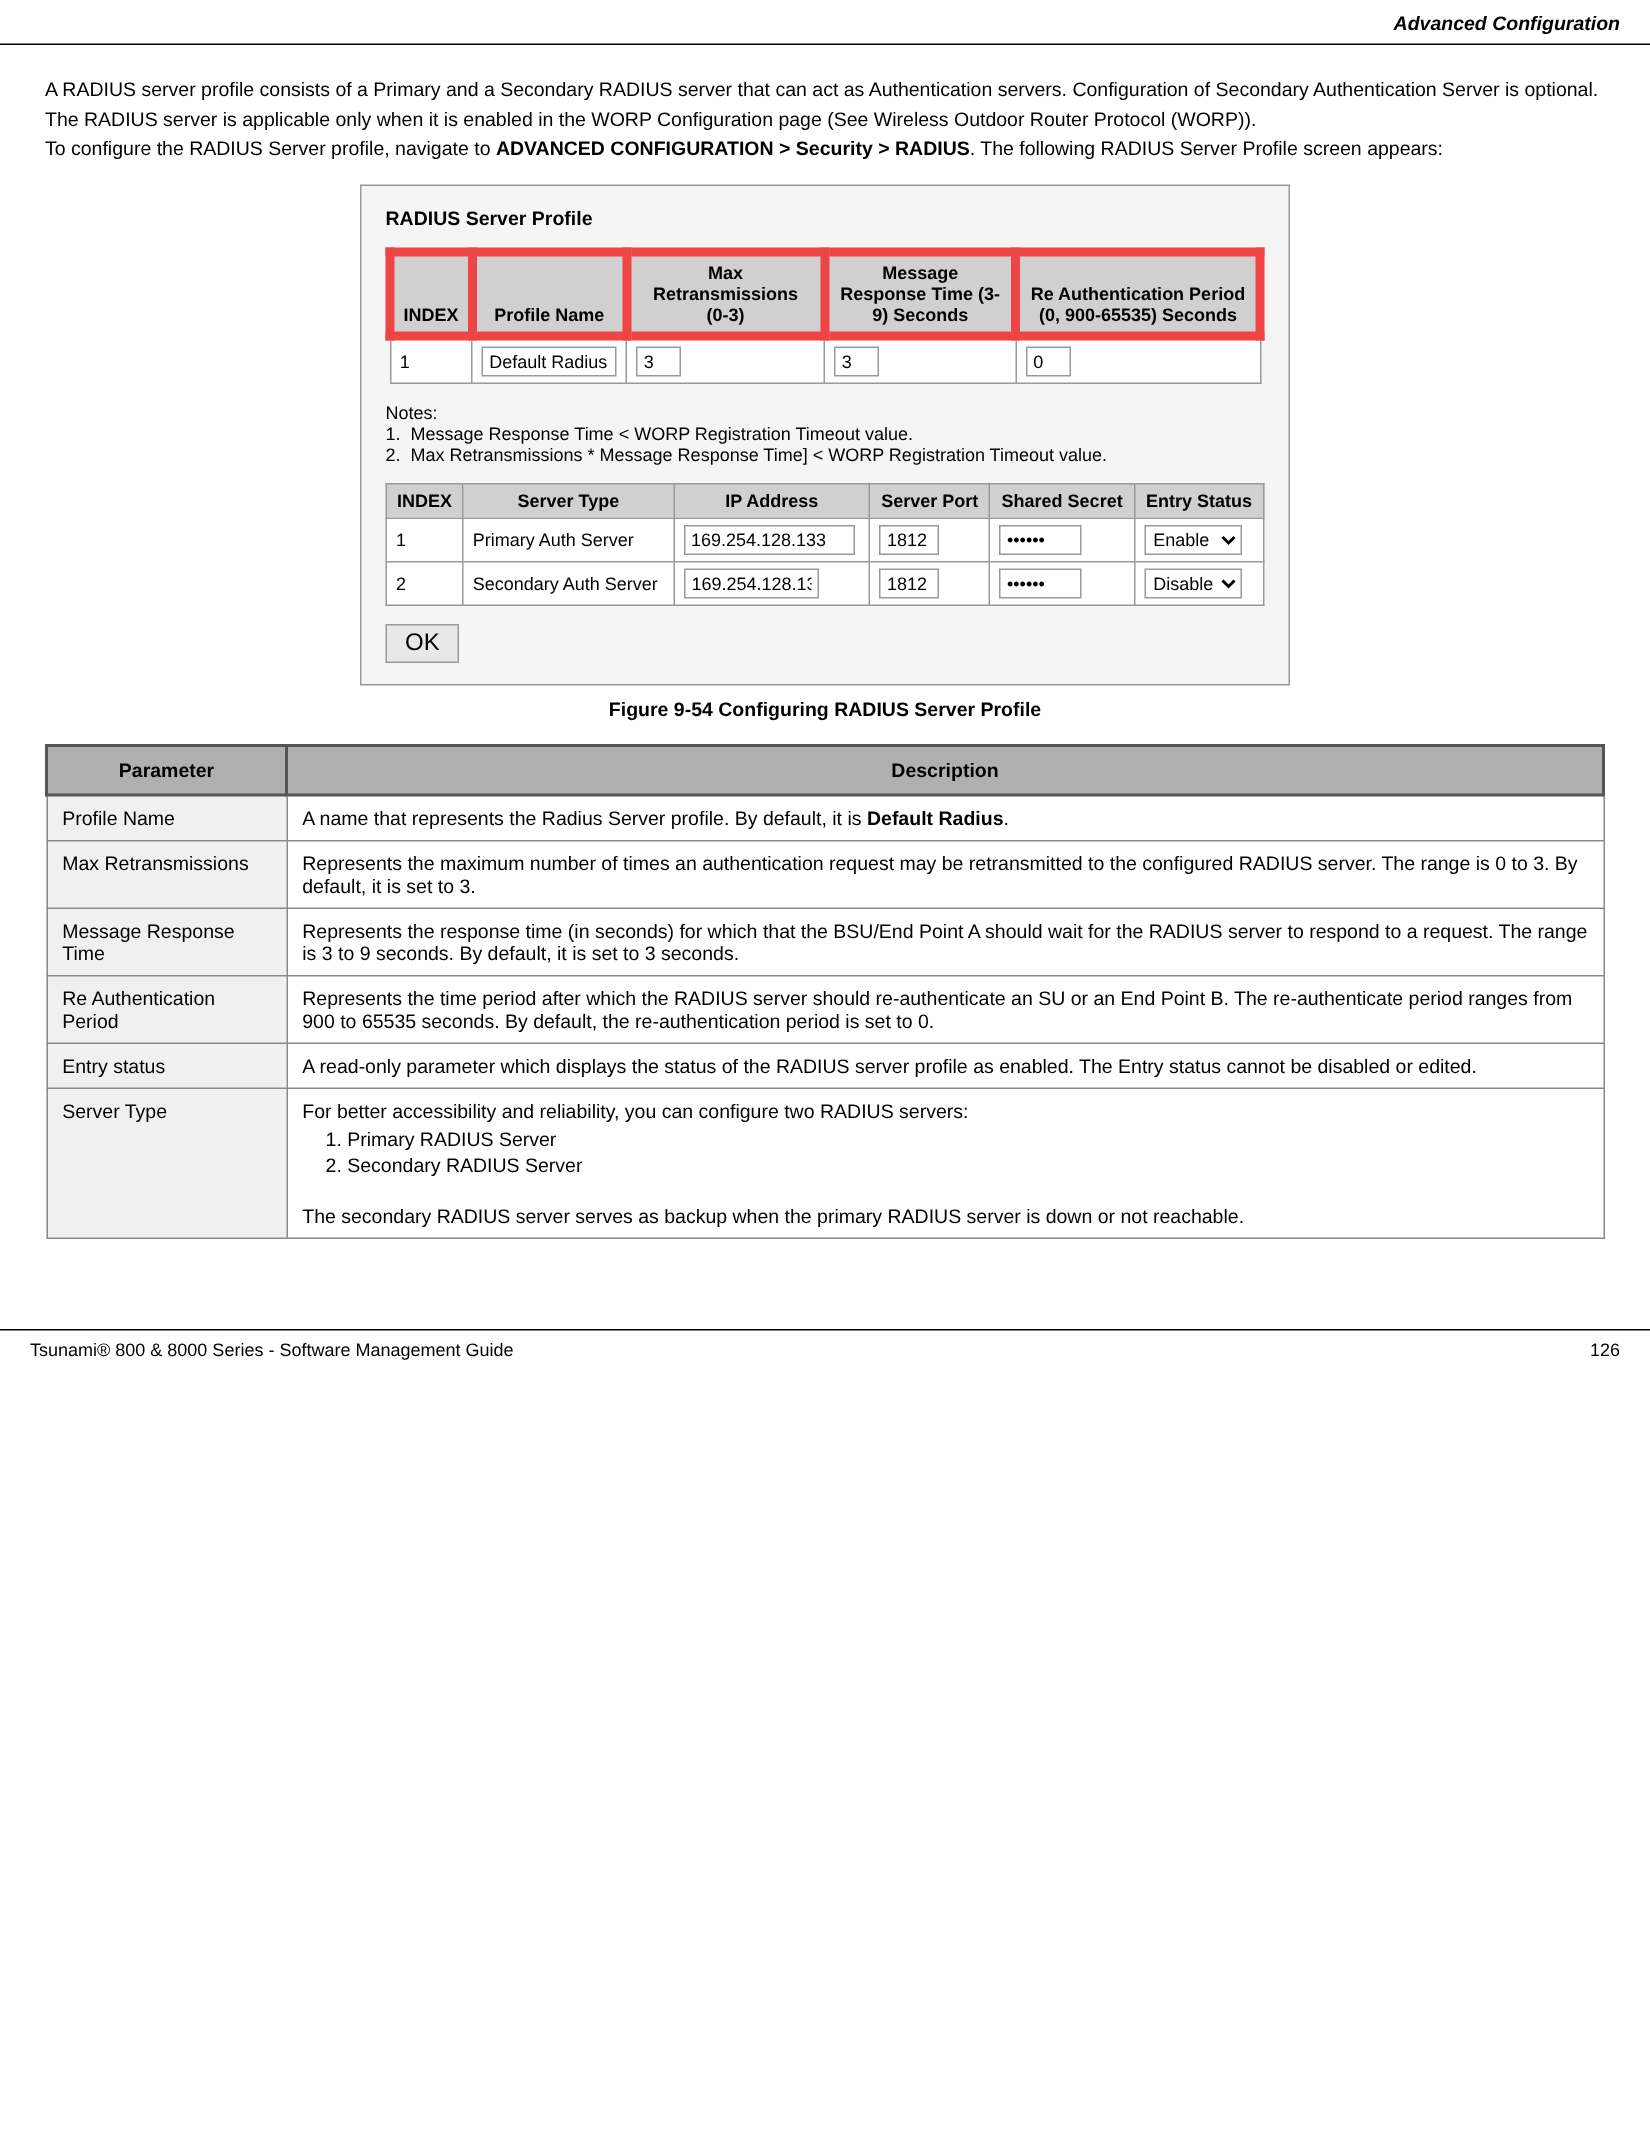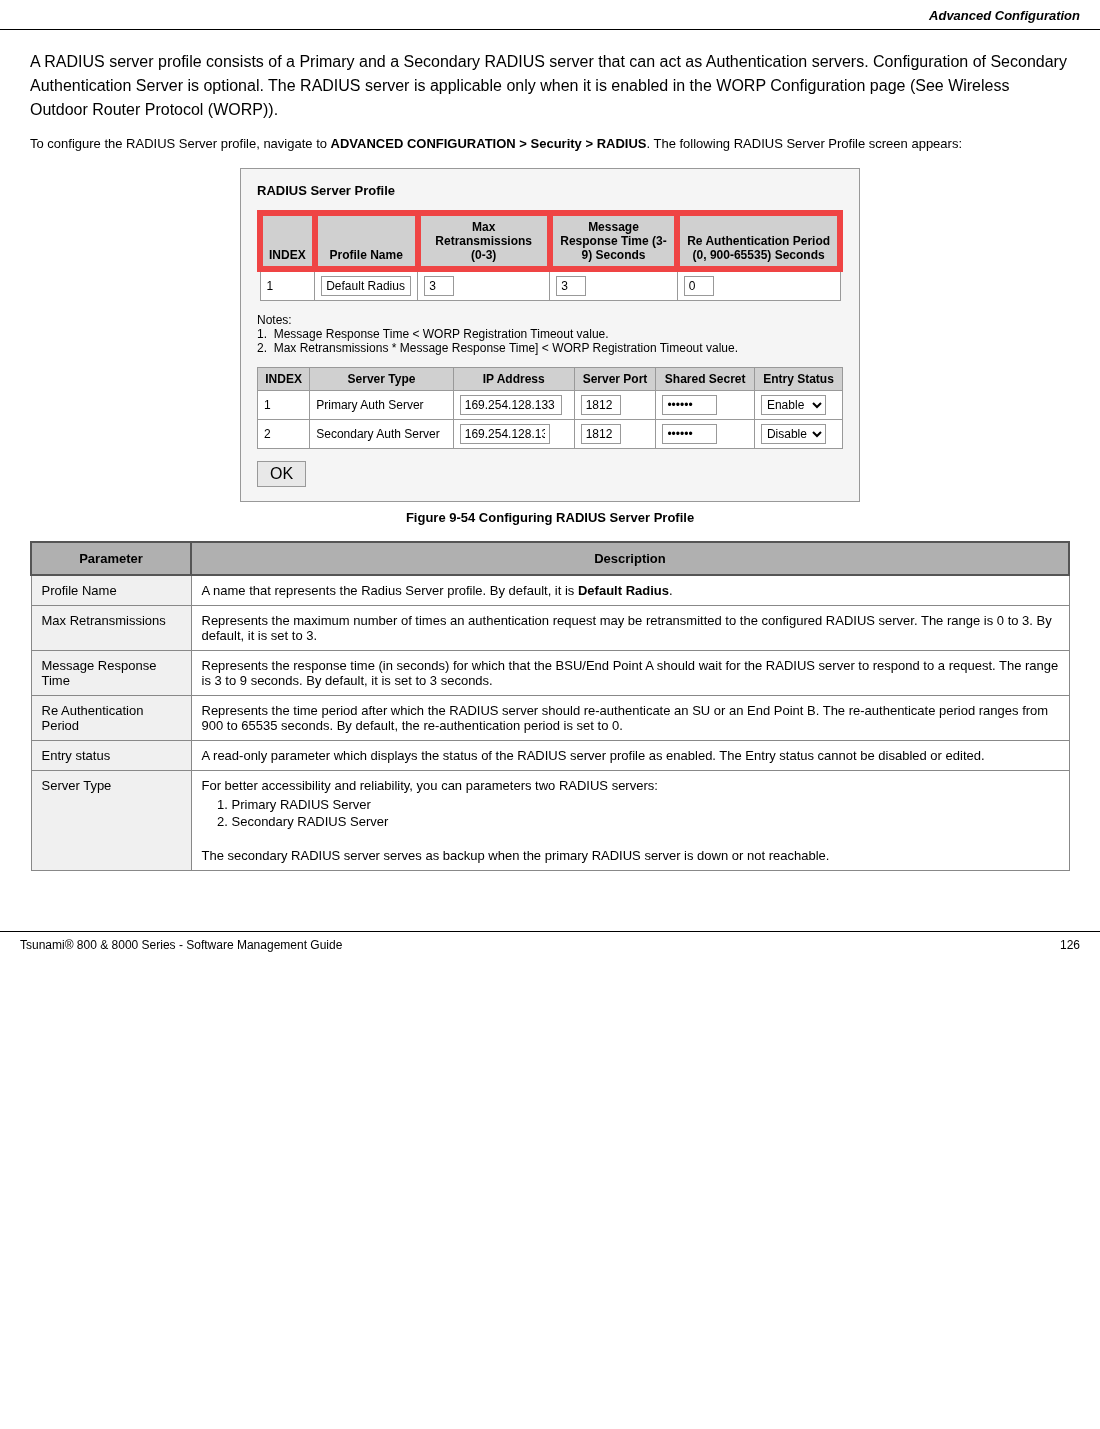--- a/index.html
+++ b/index.html
@@ -20,23 +20,23 @@
       font-style: italic;
       font-weight: bold;
       border-bottom: 1px solid #000;
     }
 
     .page-content {
       padding: 20px 30px 20px 30px;
     }
 
     .intro-text {
-      font-size: 16px;
+      font-size: 13px;
       line-height: 1.5;
-      margin-bottom: 12px;
+      margin-bottom: 0;
     }
 
     .navigate-text {
       font-size: 13px;
       line-height: 1.5;
       margin-bottom: 14px;
     }
 
     .figure-container {
       display: flex;
@@ -260,21 +260,21 @@
             <th>IP Address</th>
             <th>Server Port</th>
             <th>Shared Secret</th>
             <th>Entry Status</th>
           </tr>
         </thead>
         <tbody id="server-table-body">
         <tr>
     <td>1</td>
     <td>Primary Auth Server</td>
-    <td><input class="input-field" type="text" value="169.254.128.133" style="width: 102px;"></td>
+    <td><input class="input-field" type="text" value="169.254.128.133" style="width: 114px;"></td>
     <td><input class="input-field" type="text" value="1812" style="width: 40px;"></td>
     <td><input class="input-field" type="password" value="******" style="width: 55px;"></td>
     <td>
       <select class="select-field">
         <option selected="">Enable</option><option>Disable</option>
       </select>
     </td>
   </tr>
             <tr>
     <td>2</td>
@@ -324,21 +324,21 @@
     <td>Re Authentication Period</td>
     <td><span>Represents the time period after which the RADIUS server should re-authenticate an SU or an End Point B. The re-authenticate period ranges from 900 to 65535 seconds. By default, the re-authentication period is set to 0.</span></td>
   </tr>
         <tr>
     <td>Entry status</td>
     <td><span>A read-only parameter which displays the status of the RADIUS server profile as enabled. The Entry status cannot be disabled or edited.</span></td>
   </tr>
         <tr>
     <td>Server Type</td>
     <td>
-      <span>For better accessibility and reliability, you can parameters two RADIUS servers:</span>
+      <span>For better accessibility and reliability, you can configure two RADIUS servers:</span>
       <ol class="ol-list">
               <li>Primary RADIUS Server</li>
               <li>Secondary RADIUS Server</li>
             </ol>
       <br>
       <span>The secondary RADIUS server serves as backup when the primary RADIUS server is down or not reachable.</span>
     </td>
   </tr>
       </tbody>
   </table>

